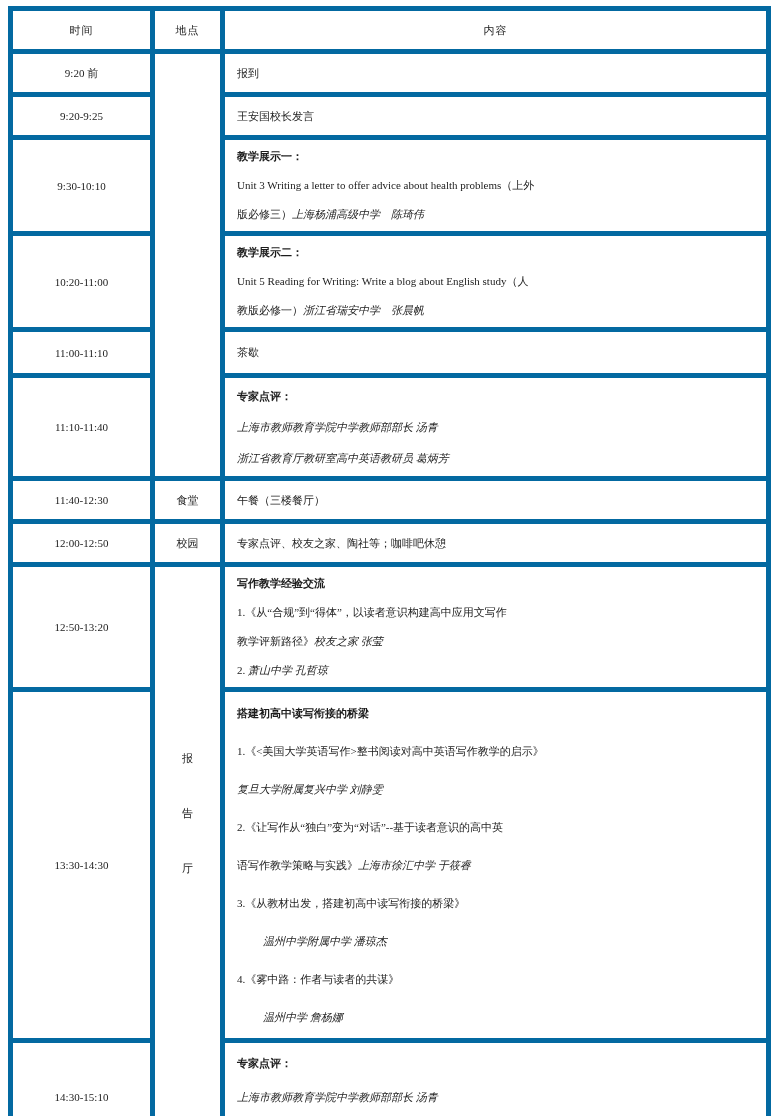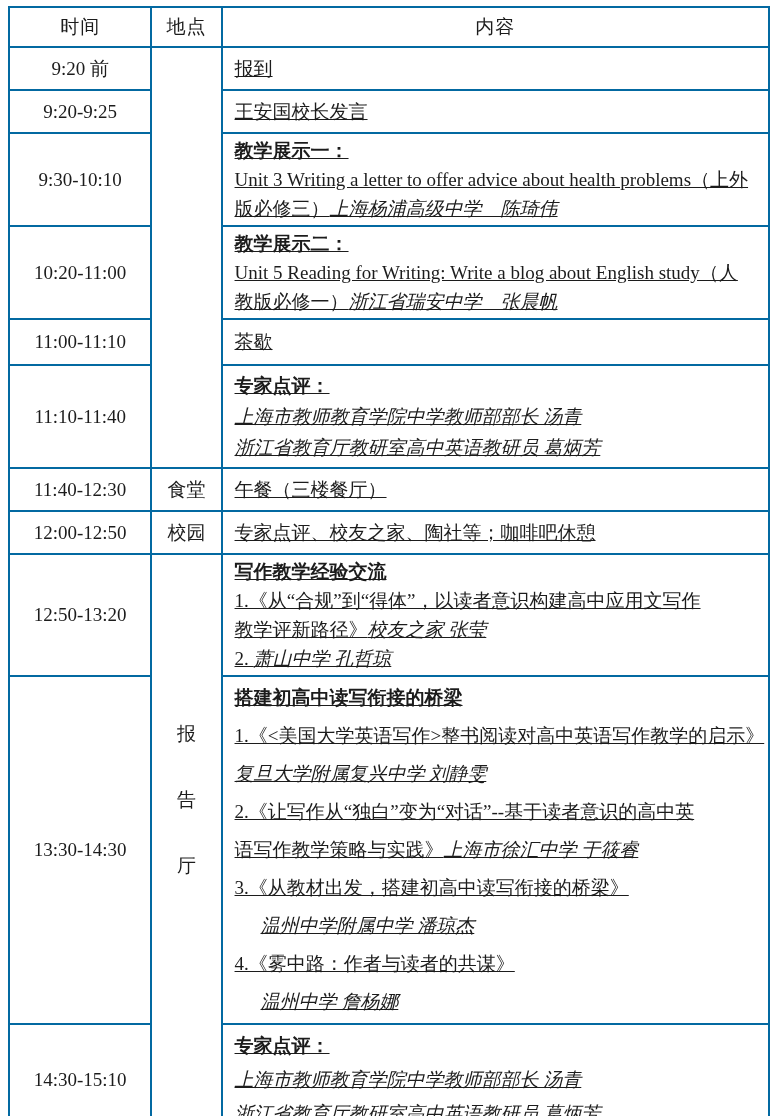--- a/index.html
+++ b/index.html
@@ -6,28 +6,28 @@
   body{
     width:778px;height:1116px;background:#ffffff;position:relative;
     font-family:"Liberation Serif","DejaVu Serif",serif;
     color:#1c1c1c;
     -webkit-font-smoothing:antialiased;
   }
   table.sched{
     position:absolute;left:8px;top:6px;width:762px;
     border-collapse:collapse;table-layout:fixed;
   }
-  td{border:2px solid #0369a1;padding:0;font-size:19px;}
+  td{border:5px solid #0369a1;padding:0;font-size:11px;}
   .col-time{width:142px}
   .col-loc{width:70px}
   .col-content{width:546px}
   .hd{text-align:center;height:38px;vertical-align:middle;letter-spacing:1px;}
   .c-time{text-align:center;vertical-align:middle;white-space:nowrap;}
   .c-loc{text-align:center;vertical-align:middle;border-radius:16px;}
-  .c-content{padding:2px 24px 2px 12px;vertical-align:middle;text-decoration:underline;}
+  .c-content{padding:2px 24px 2px 12px;vertical-align:middle;}
   .ln{white-space:nowrap;}
   .lh29 .ln{line-height:29px;}
   .lh31 .ln{line-height:31px;}
   .lh34 .ln{line-height:34px;}
   .lh38 .ln{line-height:38px;}
   .bold{font-weight:bold;}
   .kai{font-style:italic;}   
   .indent{padding-left:26px;}
   .hall{
     display:flex;flex-direction:column;align-items:center;gap:40px;

